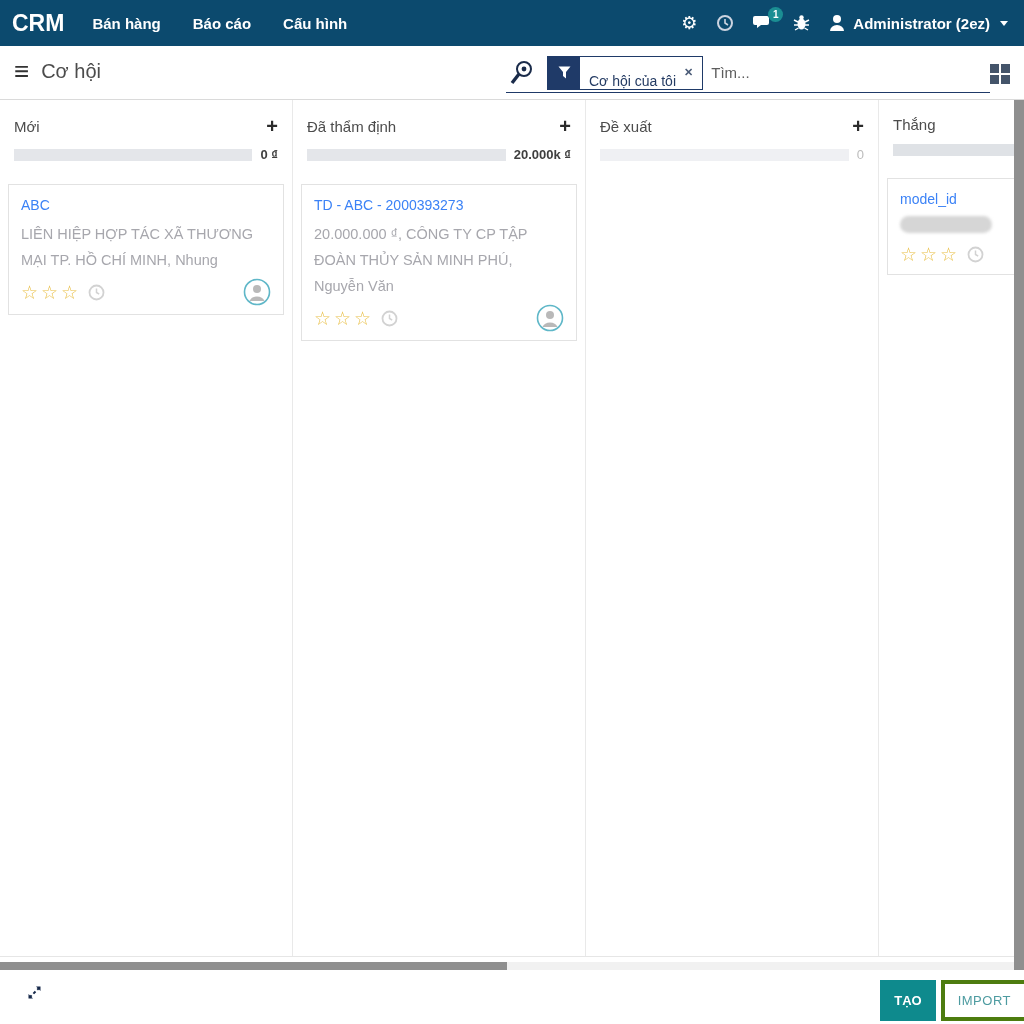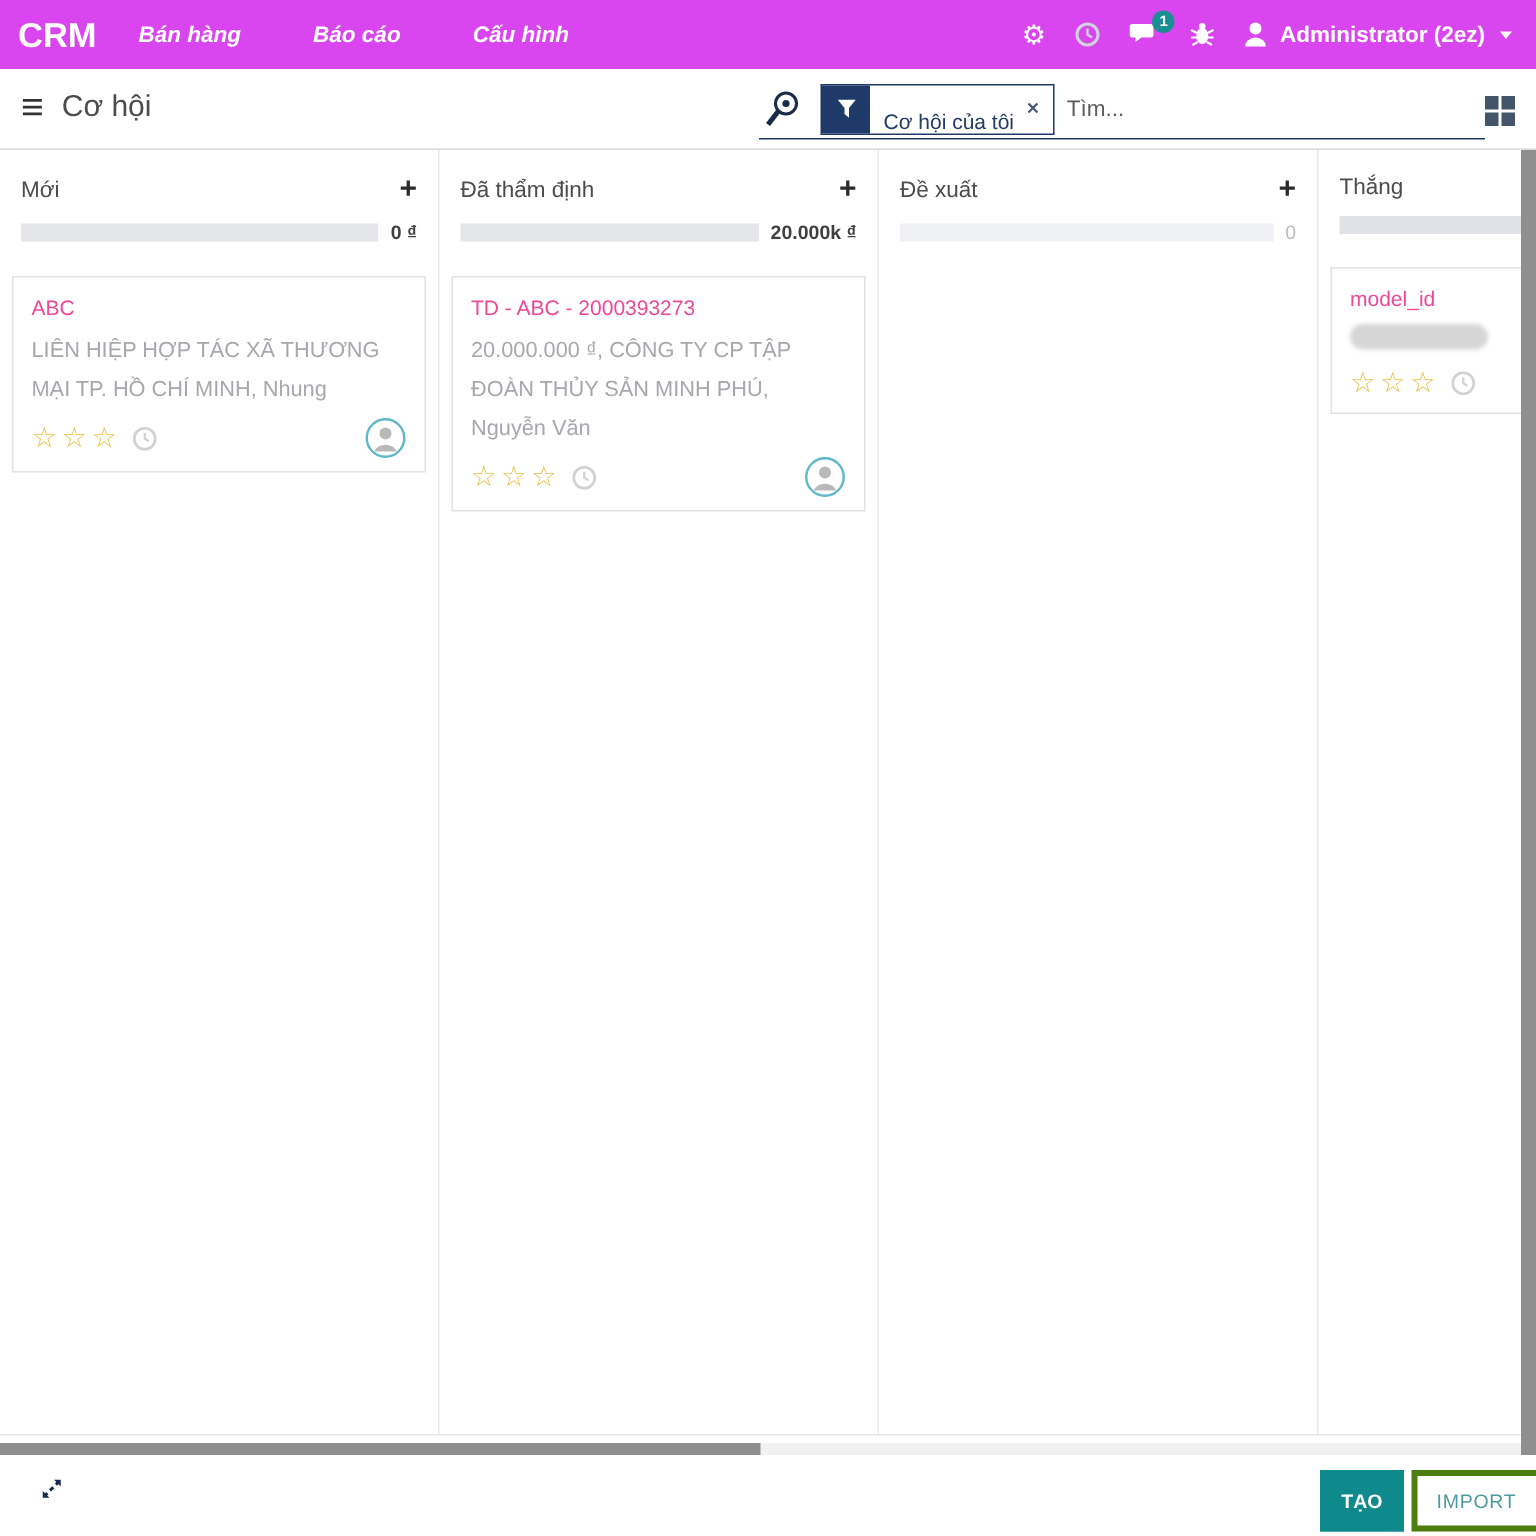--- a/index.html
+++ b/index.html
@@ -1,21 +1,21 @@
 <!DOCTYPE html>
 <html><head>
 <meta charset="utf-8">
 <style>
   * { margin:0; padding:0; box-sizing:border-box; }
   html,body { width:1024px; height:1024px; font-family:"Liberation Sans", sans-serif; background:#fff; overflow:hidden; position:relative; }
 
   
-  .navbar { position:absolute; top:0; left:0; width:1024px; height:46px; background:#d946ef; display:flex; align-items:center; color:#fff; }
+  .navbar { position:absolute; top:0; left:0; width:1024px; height:46px; background:#0c4a6e; display:flex; align-items:center; color:#fff; }
   .brand { font-size:23px; font-weight:bold; margin:0 28px 0 12px; cursor:pointer; }
-  .nav-menus { display:flex; gap:48px;font-style:italic; }
+  .nav-menus { display:flex; gap:32px; }
   .nav-menu { font-size:15px; font-weight:bold; cursor:pointer; }
   .nav-right { margin-left:auto; display:flex; align-items:center; gap:19px; padding-right:16px; }
   .nav-ic { position:relative; display:flex; align-items:center; cursor:pointer; }
   .gear-glyph { font-size:18px; line-height:1; }
   .badge { position:absolute; top:-7px; right:-9px; background:#1b8e93; color:#fff; font-size:10px; font-weight:bold; width:15px; height:15px; border-radius:50%; display:flex; align-items:center; justify-content:center; }
   .user-area { display:flex; align-items:center; gap:8px; cursor:pointer; }
   .user-name { font-size:15px; font-weight:bold; }
   .caret { width:0; height:0; border-left:4px solid transparent; border-right:4px solid transparent; border-top:5px solid #fff; margin-left:2px; }
 
   
@@ -47,21 +47,21 @@
   .prow { display:flex; align-items:center; margin:11px 14px 0 14px; }
   .pbar { flex:1; height:12px; background:#e4e6ea; }
   .pbar.light { background:#eff0f3; }
   .pbar.dark  { background:#dfe2e6; }
   .pval { margin-left:8px; font-size:13px; font-weight:bold; color:#3f3f3f; white-space:nowrap; }
   .pval.muted { color:#bcbcbc; font-weight:normal; }
   .kcol.c3 .prow { margin-right:0; }
   .kcol.c3 .pbar { margin-right:0; }
 
   .card { margin:22px 8px 0 8px; background:#fff; border:1px solid #e2e2e2; padding:10px 12px 8px 12px; cursor:pointer; }
-  .card-title { font-size:14px; color:#ec4899; margin:2px 0 8px 0; }
+  .card-title { font-size:14px; color:#3b82f6; margin:2px 0 8px 0; }
   .card-desc { font-size:14.5px; color:#a7a7ad; line-height:26px; }
   .card-foot { display:flex; align-items:center; margin-top:5px; }
   .stars { color:#e9c04a; font-size:19px; letter-spacing:3px; cursor:pointer; }
   .clock-ic { margin-left:7px; display:flex; cursor:pointer; }
   .avatar { margin-left:auto; cursor:pointer; display:flex; }
   .redacted { width:92px; height:17px; background:#d6d6d6; border-radius:9px; margin:9px 0 10px 0; filter:blur(1.5px); }
 
   .kanban-bottom { position:absolute; top:956px; left:0; width:1014px; height:1px; background:#e6e6e6; }
 
   

